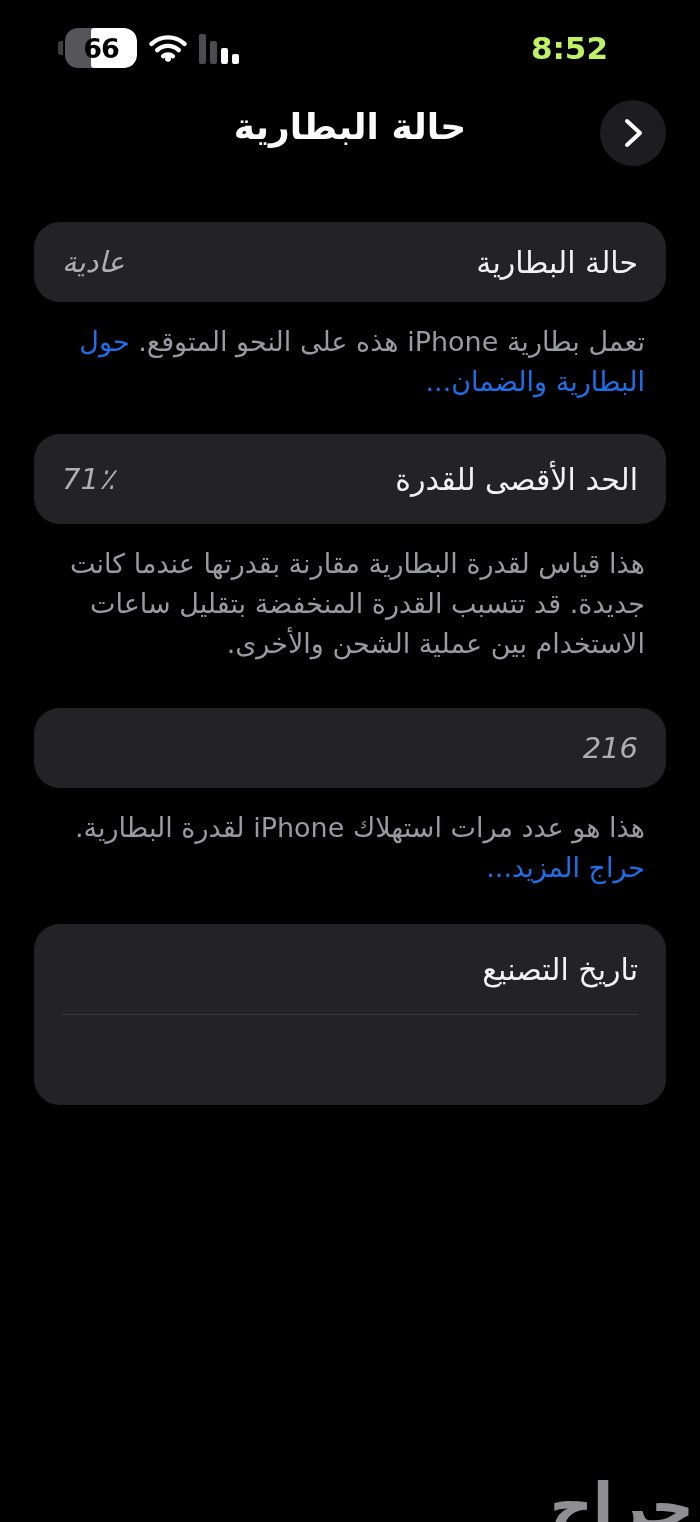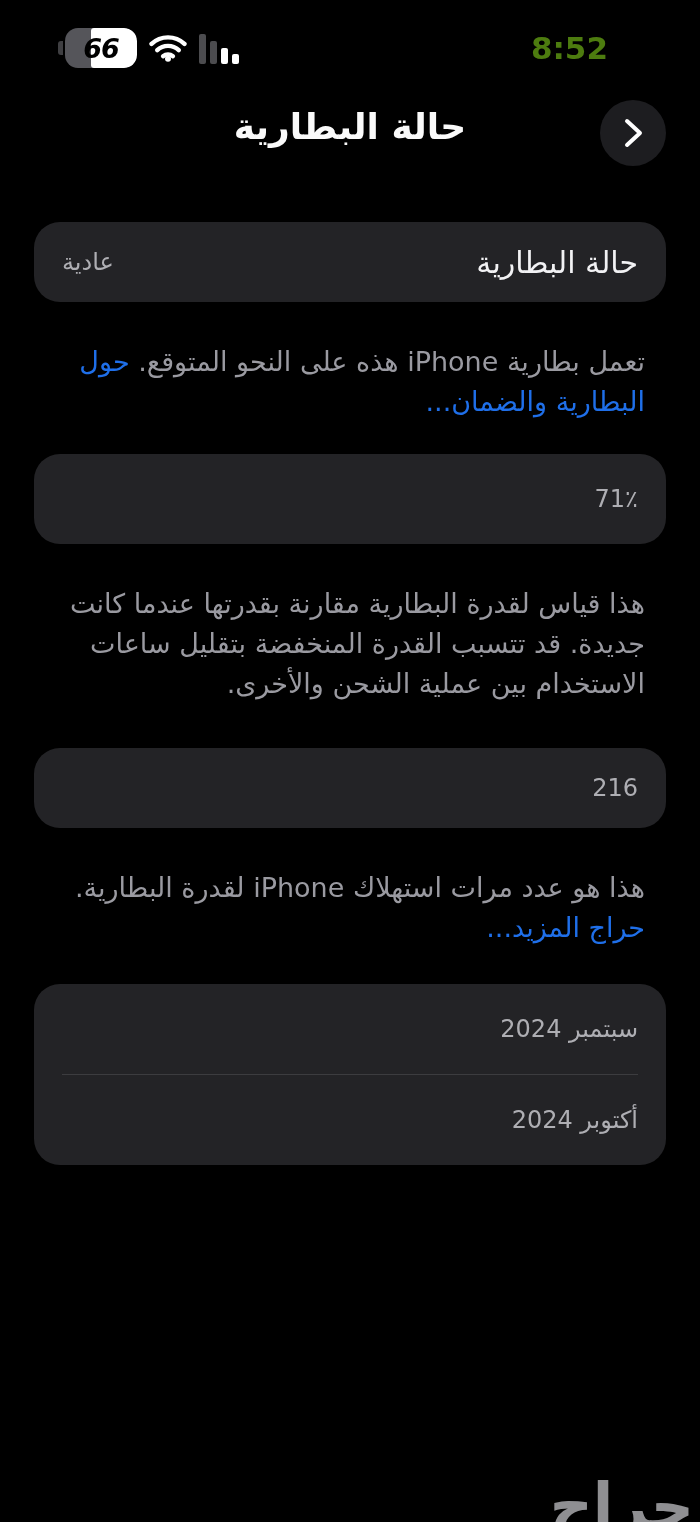--- a/index.html
+++ b/index.html
@@ -12,21 +12,21 @@
     color:#fff;
     direction:rtl;
   }
   
   .status-bar{
     direction:ltr;
     display:flex;justify-content:space-between;align-items:center;
     padding:26px 92px 0 58px;
     height:44px;
   }
-  .status-left{display:flex;align-items:center;gap:12px;font-style:italic;}
+  .status-left{display:flex;align-items:center;gap:12px;}
   .battery-pill{
     position:relative;width:72px;height:40px;border-radius:13px;
     background:#55555a;overflow:hidden;flex:0 0 auto;
   }
   .battery-pill .fill{
     position:absolute;top:0;right:0;bottom:0;width:64%;
     background:#fff;border-radius:3px 13px 13px 3px;
   }
   .battery-pill .pct{
     position:absolute;inset:0;display:flex;align-items:center;justify-content:center;
@@ -36,21 +36,21 @@
     width:5px;height:14px;background:#3f3f42;border-radius:3px 0 0 3px;
     margin-right:-10px;flex:0 0 auto;
   }
   .wifi{width:38px;height:30px;}
   .cell-bars{display:flex;align-items:flex-end;gap:4px;height:32px;}
   .cell-bars i{display:block;width:7px;border-radius:2px;}
   .cell-bars i.b1{height:30px;background:#4c4c4f;}
   .cell-bars i.b2{height:23px;background:#4c4c4f;}
   .cell-bars i.b3{height:16px;background:#fff;}
   .cell-bars i.b4{height:10px;background:#fff;}
-  .time{font-size:31px;font-weight:700;letter-spacing:0;color:#4d7c0f;}
+  .time{font-size:31px;font-weight:700;letter-spacing:0;color:#bef264;}
   
   .nav{position:relative;height:112px;}
   .page-title{
     position:absolute;left:0;right:0;top:36px;text-align:center;
     font-size:36px;font-weight:700;color:#fafafa;
   }
   .back-btn{
     position:absolute;left:34px;top:30px;  
     left:auto;right:34px;
     width:66px;height:66px;border-radius:50%;
@@ -66,25 +66,25 @@
   .card.mt2{margin-top:32px;}
   .card.mt3{margin-top:44px;}
   .card.mt4{margin-top:36px;}
   .row{
     display:flex;align-items:center;justify-content:space-between;
     height:80px;padding:0 28px;
   }
   .row.tall{height:90px;}
   .card.h90 .row{height:90px;}
   .row .label{font-size:30px;color:#f2f2f4;}
-  .row .value{font-size:24px;color:#aeaeb3;}
+  .row .value{font-size:29px;color:#aeaeb3;font-style:italic;}
   .divider{border-top:1px solid #3c3c3f;margin:0 28px;}
   
   .footer{
-    margin:40px 55px 0 68px;
+    margin:20px 55px 0 68px;
     font-size:27px;line-height:40px;color:#9a9aa1;
     text-align:start;
   }
   .footer .link{color:#1f6fe9;cursor:pointer;}
   
   .watermark{
     position:absolute;right:6px;bottom:-14px;
     font-size:60px;font-weight:700;color:#8f8f92;
     letter-spacing:2px;transform:scaleY(1.05);
     line-height:1;
@@ -130,39 +130,39 @@
     <span class="label">حالة البطارية</span>
     <span class="value">عادية</span>
   </div>
 </div>
 <div class="footer">
   <span>تعمل بطارية iPhone هذه على النحو المتوقع. </span><span class="link">حول البطارية والضمان...</span>
 </div>
 
 <div class="card mt2 h90">
   <div class="row">
+    <span class="label">الحد الأقصى للقدرة</span>
     <span class="value">71٪</span>
   </div>
 </div>
 <div class="footer">
   <span>هذا قياس لقدرة البطارية مقارنة بقدرتها عندما كانت جديدة. قد تتسبب القدرة المنخفضة بتقليل ساعات الاستخدام بين عملية الشحن والأخرى.</span>
 </div>
 
 <div class="card mt3">
   <div class="row">
     <span class="value">216</span>
   </div>
 </div>
 <div class="footer">
   <span>هذا هو عدد مرات استهلاك iPhone لقدرة البطارية. </span><span class="link">حراج المزيد...</span>
 </div>
 
 <div class="card mt4">
   <div class="row tall">
-    <span class="value">سبتمبر 2024</span>
+    <span class="label">تاريخ التصنيع</span>
   </div>
   <div class="divider"></div>
   <div class="row tall">
-    <span class="value">أكتوبر 2024</span>
   </div>
 </div>
 
 <div class="watermark">حراج</div>
 
 </body></html>

